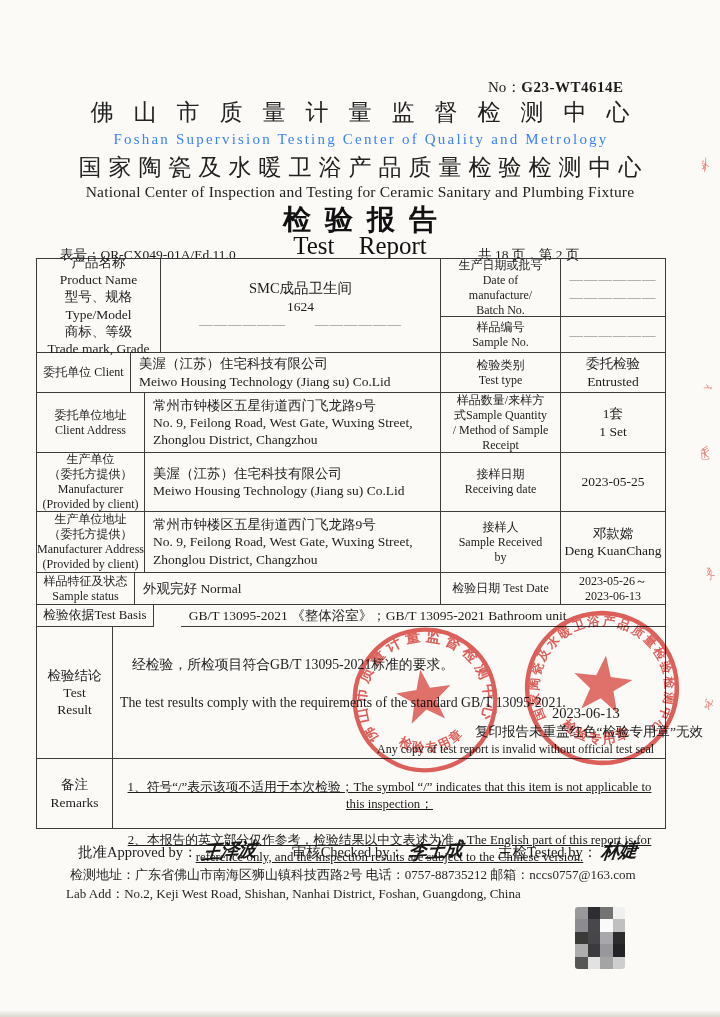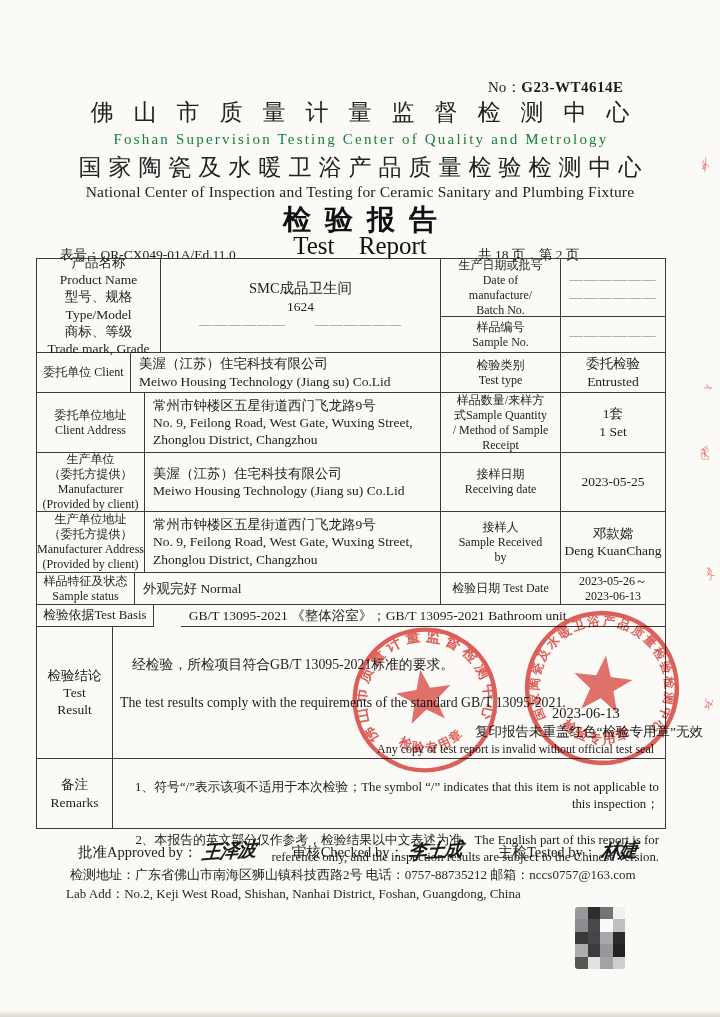--- a/index.html
+++ b/index.html
@@ -5,21 +5,21 @@
   html,body{margin:0;padding:0;background:#e8e8e4;}
   .page{position:relative;width:720px;height:1017px;margin:0 auto;background:#fbfaf7;
         font-family:"Liberation Serif","DejaVu Serif",serif;color:#1c1c1c;overflow:hidden;}
   .abs{position:absolute;}
   .ctr{left:0;right:0;text-align:center;}
 
   
   .no-line{top:78px;left:488px;font-size:15px;}
   .no-line b{letter-spacing:.5px;}
   .org-cn{top:97px;font-size:23px;letter-spacing:20px;padding-left:20px;color:#222;}
-  .org-en{top:131px;font-size:15px;letter-spacing:2.2px;padding-left:2px;color:#15803d;}
+  .org-en{top:131px;font-size:15px;letter-spacing:2.2px;padding-left:2px;color:#3b82f6;}
   .center-cn{top:152px;font-size:23px;letter-spacing:7px;padding-left:7px;color:#222;}
   .center-en{top:183px;font-size:15.5px;letter-spacing:.2px;color:#222;}
   .title-cn{top:201px;font-size:28px;font-weight:bold;letter-spacing:14px;padding-left:14px;color:#111;}
   .title-en{top:232px;font-size:25px;word-spacing:18px;color:#111;}
   .form-no{top:246px;left:60px;font-size:13.5px;}
   .pagination{top:246px;left:478px;font-size:13.5px;}
 
   
   .rtable{position:absolute;top:258px;left:36px;width:629px;
           border-top:1px solid #3c3c3c;border-left:1px solid #3c3c3c;}
@@ -32,21 +32,21 @@
   .dash{color:#8a8a8a;letter-spacing:1px;}
   .subcol{display:flex;flex-direction:column;}
   .subrow{display:flex;flex:1;}
   .vname{font-size:14.5px;}
   .concl{display:block;position:relative;text-align:left;padding:12px 4px 0 7px;}
   .concl .cn{margin-left:12px;font-size:13.8px;margin-bottom:3px;}
   .concl .en{font-size:13.8px;}
   .stamp-date{position:absolute;top:77px;left:439px;font-size:14.5px;white-space:nowrap;}
   .invalid-cn{position:absolute;top:96px;right:-38px;font-size:13.5px;white-space:nowrap;}
   .invalid-en{position:absolute;top:115px;left:264px;font-size:12px;white-space:nowrap;}
-  .remarks{display:block;text-align:right;padding:3px 6px 0 7px;font-size:12.8px;line-height:1.34;}
+  .remarks{display:block;text-align:center;padding:3px 6px 0 7px;font-size:12.8px;line-height:1.34;text-decoration:underline;}
   .remarks div{margin-bottom:1px;}
 
   
   .stamp{position:absolute;mix-blend-mode:multiply;opacity:.78;}
   .stamp text{fill:#d8352f;font-family:"Liberation Serif",serif;}
   .stamp .ring1{font-size:15.5px;letter-spacing:4.5px;font-weight:bold;}
   .stamp .ring2{font-size:12px;letter-spacing:2.2px;font-weight:bold;}
   .stamp .botxt{font-size:13px;letter-spacing:2px;font-weight:bold;}
   .stamp1{left:348px;top:623px;transform:rotate(-9deg);}
   .stamp2{left:520px;top:606px;transform:rotate(7deg);}

